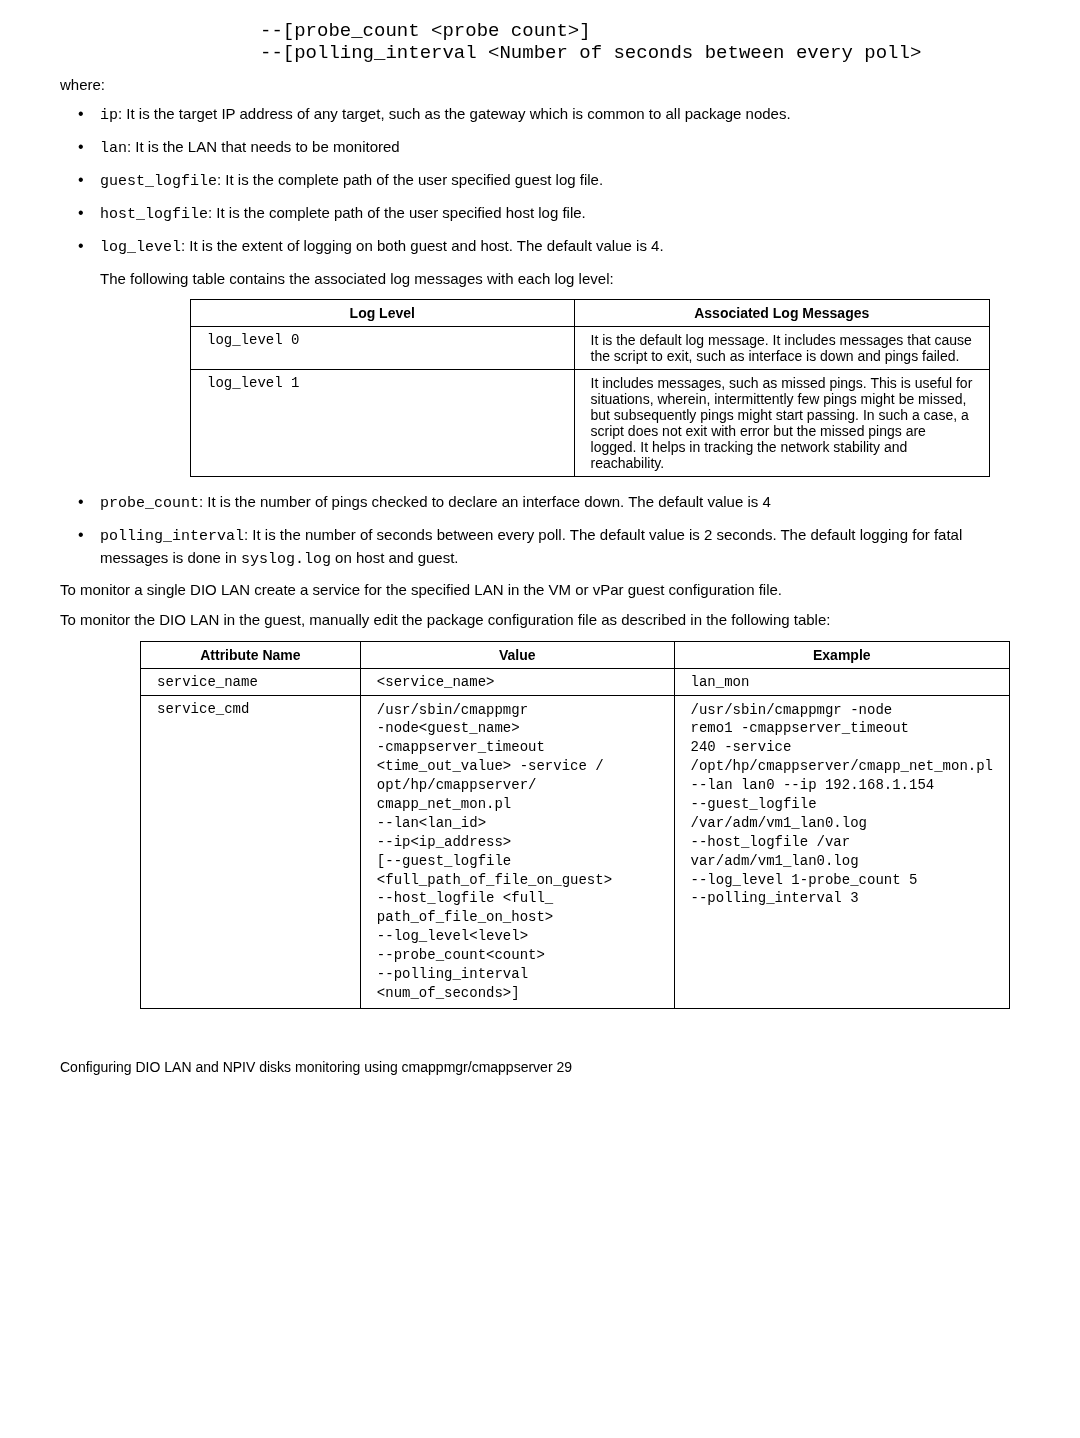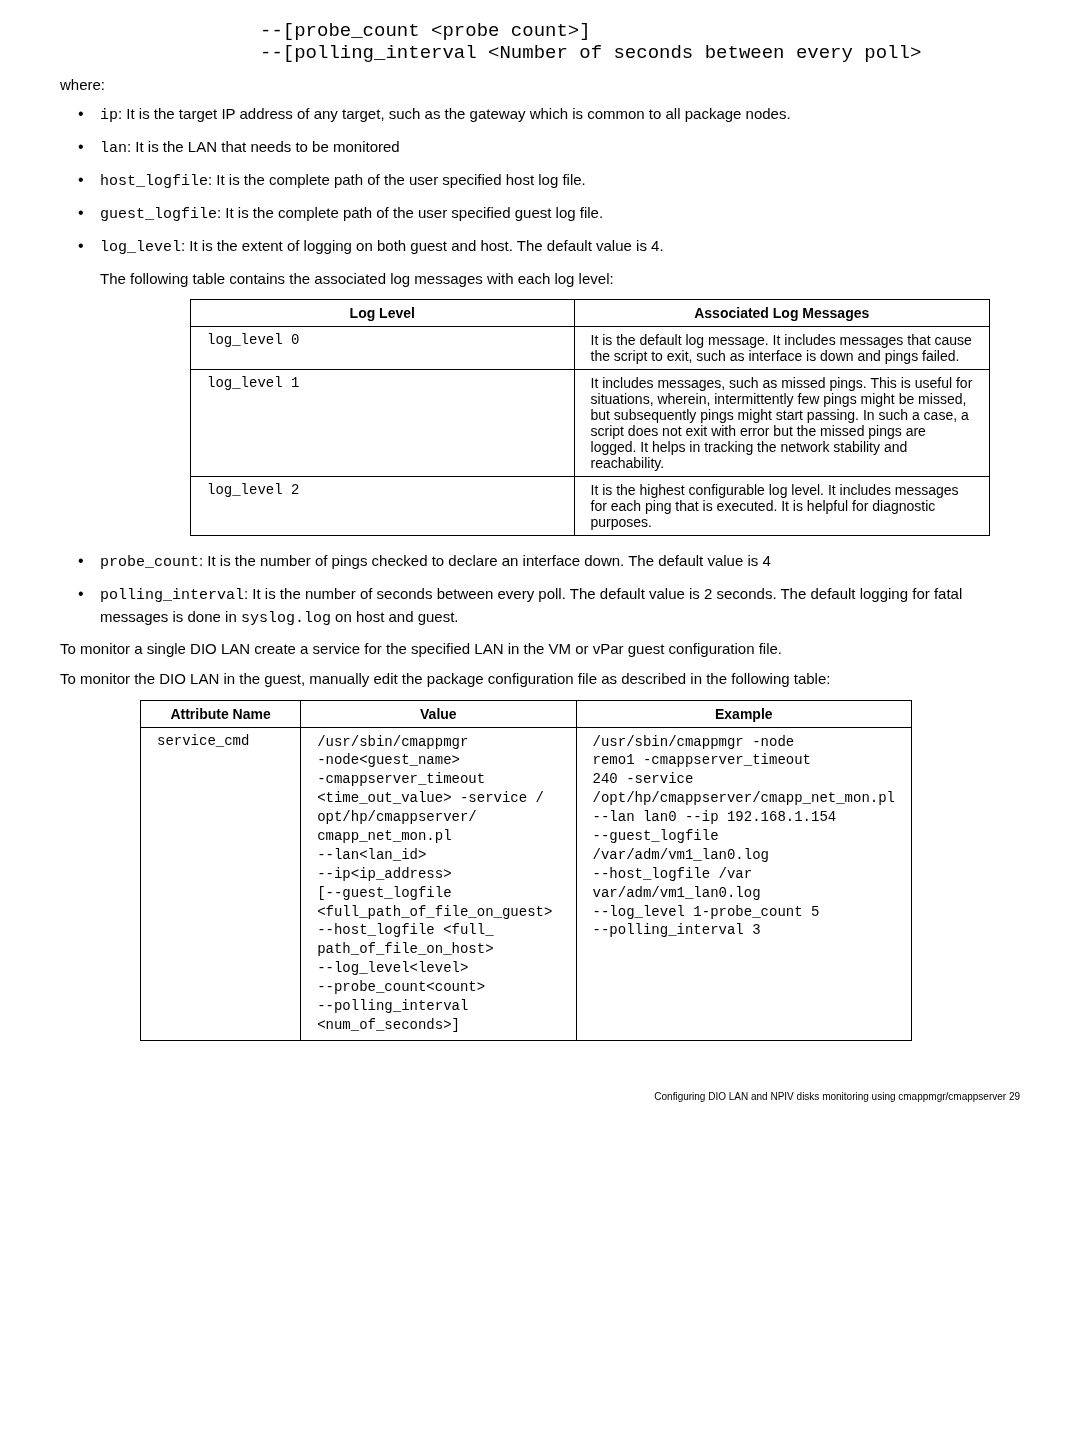--- a/index.html
+++ b/index.html
@@ -53,64 +53,63 @@
     table {
       border-collapse: collapse;
       margin-left: 130px;
       margin-top: 8px;
       margin-bottom: 14px;
       width: 800px;
     }
     table.attrib {
       margin-left: 80px;
       margin-right: 60px;
-      width: 772px;
+      width: 870px;
     }
     th, td {
       border: 1px solid #000;
       padding: 5px 16px;
       text-align: left;
       vertical-align: top;
       font-size: 14px;
     }
     th {
       font-weight: bold;
       text-align: center;
     }
     td.mono {
       font-family: 'Courier New', Courier, monospace;
     }
     .body-p {
       margin-bottom: 10px;
       line-height: 1.35;
     }
     .footer {
-      text-align: right;
       margin-top: 50px;
-      font-size: 10px;
+      font-size: 14px;
     }
     .multiline {
       white-space: pre-line;
       font-family: 'Courier New', Courier, monospace;
       line-height: 1.35;
     }
   </style>
 </head>
 <body>
 
 <div class="code-block">--[probe_count &lt;probe count&gt;]
 --[polling_interval &lt;Number of seconds between every poll&gt;</div>
 
 <p class="where">where:</p>
 
 <ul>
   <li><span class="mono">ip</span><span>: It is the target IP address of any target, such as the gateway which is common to all package nodes.</span></li>
   <li><span class="mono">lan</span><span>: It is the LAN that needs to be monitored</span></li>
+  <li><span class="mono">guest_logfile</span><span>: It is the complete path of the user specified guest log file.</span></li>
   <li><span class="mono">host_logfile</span><span>: It is the complete path of the user specified host log file.</span></li>
-  <li><span class="mono">guest_logfile</span><span>: It is the complete path of the user specified guest log file.</span></li>
   <li><span class="mono">log_level</span><span>: It is the extent of logging on both guest and host. The default value is 4.</span></li>
 </ul>
 
 <p class="indent-para">The following table contains the associated log messages with each log level:</p>
 
 <table>
   <thead>
     <tr>
       <th>Log Level</th>
       <th>Associated Log Messages</th>
@@ -118,44 +117,45 @@
   </thead>
   <tbody>
     <tr>
       <td class="mono" style="width:48%">log_level 0</td>
       <td>It is the default log message. It includes messages that cause the script to exit, such as interface is down and pings failed.</td>
     </tr>
     <tr>
       <td class="mono">log_level 1</td>
       <td>It includes messages, such as missed pings. This is useful for situations, wherein, intermittently few pings might be missed, but subsequently pings might start passing. In such a case, a script does not exit with error but the missed pings are logged. It helps in tracking the network stability and reachability.</td>
     </tr>
-    <tr>
-      <td class="mono">log_level 2</td>
-      <td>It is the highest configurable log level. It includes messages for each ping that is executed. It is helpful for diagnostic purposes.</td>
-    </tr>
   </tbody>
 </table>
 
 <ul>
   <li><span class="mono">probe_count</span><span>: It is the number of pings checked to declare an interface down. The default value is 4</span></li>
   <li><span class="mono">polling_interval</span><span>: It is the number of seconds between every poll. The default value is 2 seconds. The default logging for fatal messages is done in </span><span class="mono">syslog.log</span><span> on host and guest.</span></li>
 </ul>
 
 <p class="body-p">To monitor a single DIO LAN create a service for the specified LAN in the VM or vPar guest configuration file.</p>
 <p class="body-p">To monitor the DIO LAN in the guest, manually edit the package configuration file as described in the following table:</p>
 
 <table class="attrib">
   <thead>
     <tr>
       <th style="width:27%">Attribute Name</th>
       <th style="width:37%">Value</th>
       <th>Example</th>
     </tr>
   </thead>
   <tbody>
+    <tr>
+      <td class="mono">service_name</td>
+      <td class="mono">&lt;service_name&gt;</td>
+      <td class="mono">lan_mon</td>
+    </tr>
     <tr>
       <td class="mono">service_cmd</td>
       <td>
           <div class="multiline">/usr/sbin/cmappmgr
 -node&lt;guest_name&gt;
 -cmappserver_timeout
 &lt;time_out_value&gt; -service /
 opt/hp/cmappserver/
 cmapp_net_mon.pl
 --lan&lt;lan_id&gt;

